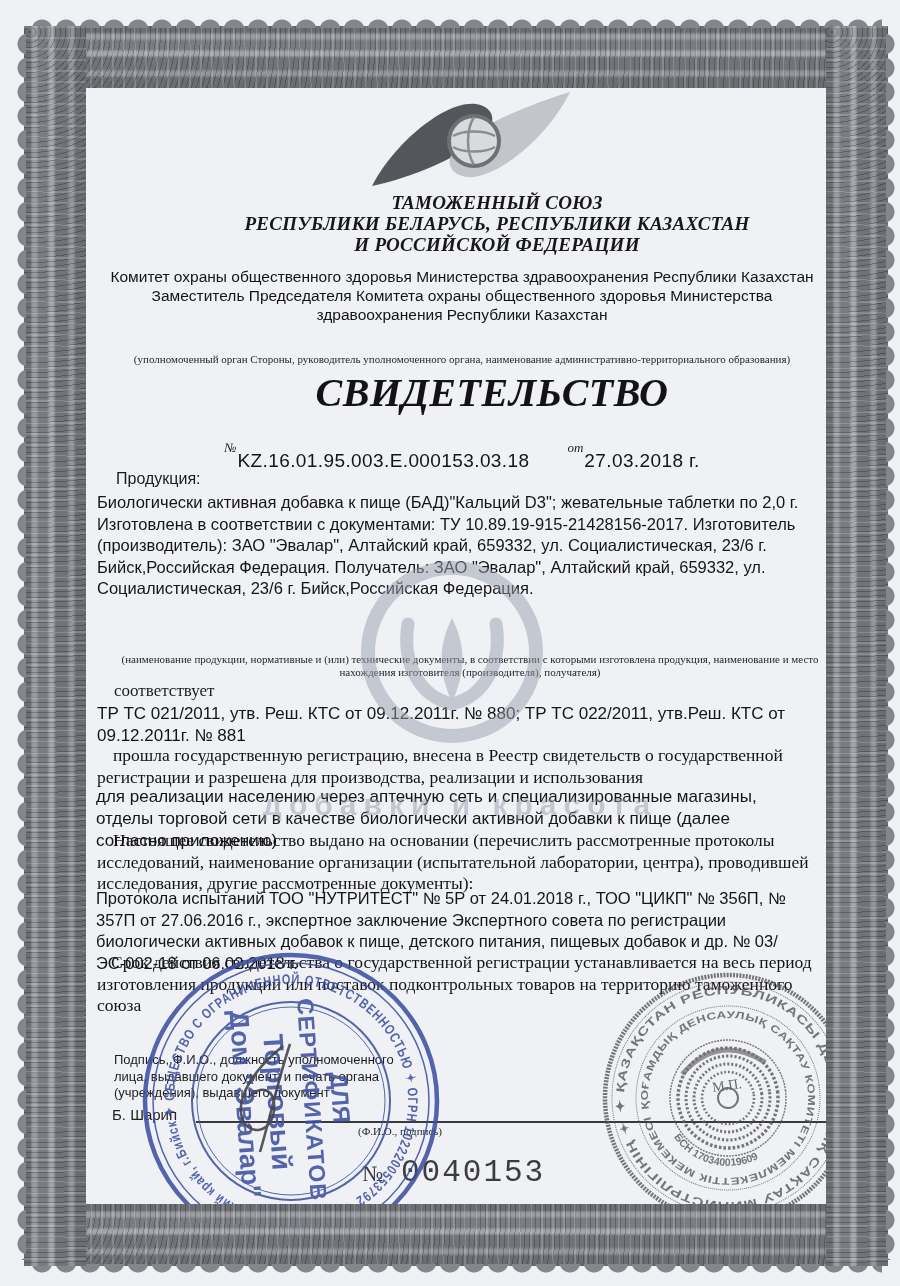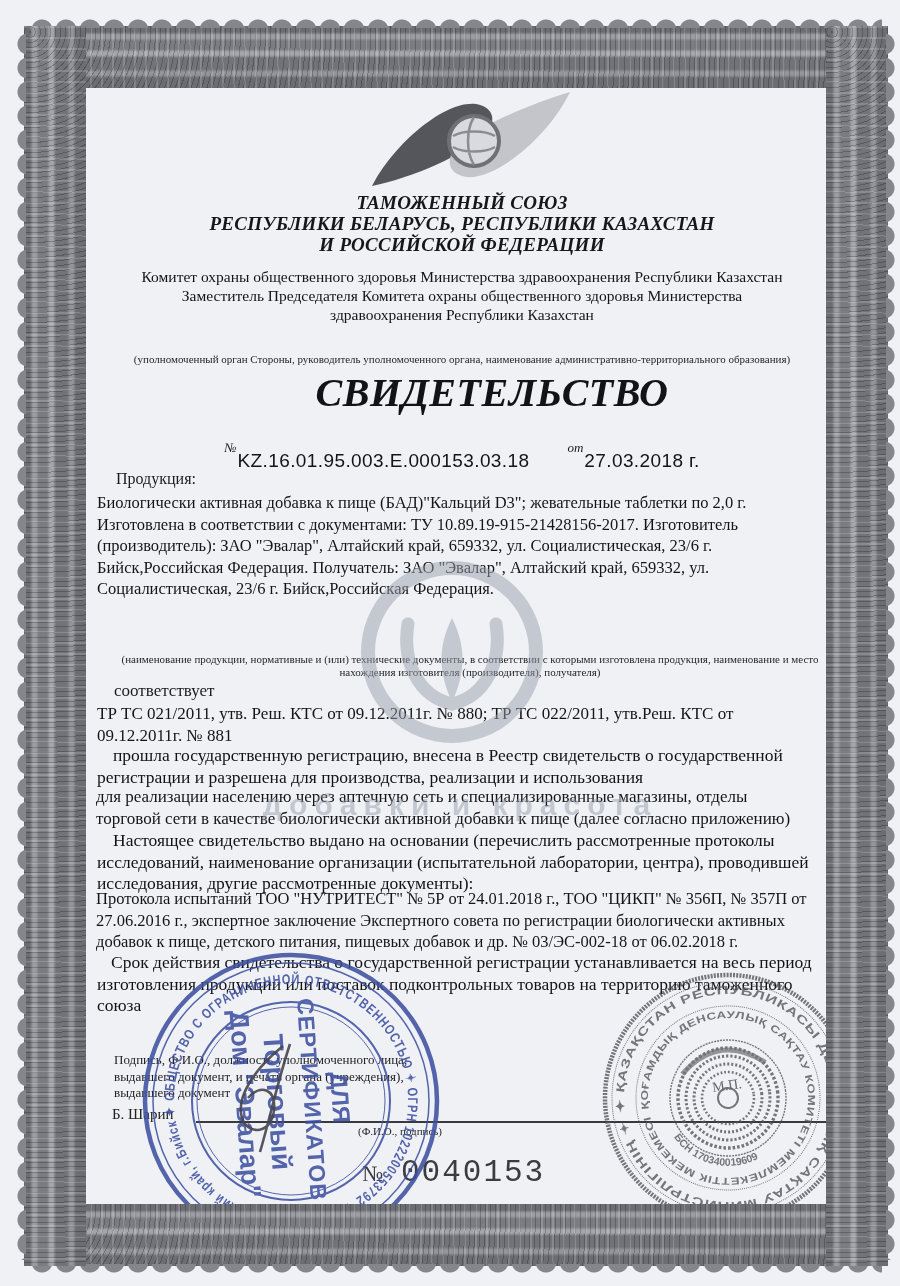--- a/index.html
+++ b/index.html
@@ -28,21 +28,21 @@
   .band.top::before{top:-8px;left:6px;right:6px;height:10px;
     background:radial-gradient(circle at 12px 12px,#84868b 10px,rgba(0,0,0,0) 11px);background-size:24px 12px;background-repeat:repeat-x;}
   .band.bottom::before{bottom:-8px;left:6px;right:6px;height:10px;
     background:radial-gradient(circle at 12px -2px,#84868b 10px,rgba(0,0,0,0) 11px);background-size:24px 12px;background-repeat:repeat-x;}
   .band.left::before{left:-8px;top:6px;bottom:6px;width:10px;
     background:radial-gradient(circle at 12px 12px,#84868b 10px,rgba(0,0,0,0) 11px);background-size:12px 24px;background-repeat:repeat-y;}
   .band.right::before{right:-8px;top:6px;bottom:6px;width:10px;
     background:radial-gradient(circle at -2px 12px,#84868b 10px,rgba(0,0,0,0) 11px);background-size:12px 24px;background-repeat:repeat-y;}
   
   .serif{font-family:"Liberation Serif",serif;}
-  .sans{font-family:Liberation Serif, serif;}
+  .sans{font-family:Liberation Sans, sans-serif;}
   .center{text-align:center;}
   .union{font-weight:bold;font-style:italic;font-size:19px;line-height:21px;letter-spacing:.3px;color:#17171a;}
   .authority{font-size:15.5px;line-height:19px;color:#141416;}
   .smallnote{font-size:11px;line-height:12.5px;color:#26262a;}
   .titleMain{font-weight:bold;font-style:italic;font-size:40px;letter-spacing:.5px;color:#131316;}
   .titleSub{font-weight:bold;font-style:italic;font-size:27px;color:#131316;}
   .numrow{display:flex;justify-content:center;gap:38px;font-size:19px;}
   .numgrp{display:flex;align-items:flex-start;}
   .suplbl{font-family:"Liberation Serif",serif;font-style:italic;font-size:13px;transform:translateY(-4px);margin-right:1px;}
   .numval{font-family:"Liberation Sans",sans-serif;letter-spacing:.4px;color:#141416;margin-top:6px;}
@@ -68,21 +68,21 @@
 
 <div class="abs z10" style="left:0;top:0;width:900px;height:1286px;">
 
   <svg class="abs" style="left:358px;top:84px;" width="225" height="112" viewBox="0 0 225 112">
     <path d="M14,102 C34,62 86,16 118,20 C137,23 139,39 126,52 C108,70 54,94 14,102 Z" fill="#55565b"></path>
     <path d="M212,8 C192,50 140,96 108,93 C89,90 87,74 100,61 C118,43 172,20 212,8 Z" fill="#c3c5ca"></path>
     <circle cx="116" cy="57" r="25" fill="#d8dade" stroke="#6e7074" stroke-width="4"></circle>
     <path d="M95,52 C105,46 127,46 137,52 M95,63 C105,69 127,69 137,63 M116,33 C108,46 108,68 116,81" fill="none" stroke="#8a8c91" stroke-width="2.5"></path>
   </svg>
 
-  <div class="abs center" style="left:86px;top:192px;width:752px;">
+  <div class="abs center" style="left:86px;top:192px;width:752px;padding-left:35px;">
     <div class="union">ТАМОЖЕННЫЙ СОЮЗ</div>
     <div class="union">РЕСПУБЛИКИ БЕЛАРУСЬ, РЕСПУБЛИКИ КАЗАХСТАН</div>
     <div class="union">И РОССИЙСКОЙ ФЕДЕРАЦИИ</div>
   </div>
 
   <div class="abs center sans authority" style="left:100px;top:267px;width:724px;">
     <div>Комитет охраны общественного здоровья Министерства здравоохранения Республики Казахстан</div>
     <div style="max-width:664px;margin:0 auto;">Заместитель Председателя Комитета охраны общественного здоровья Министерства здравоохранения Республики Казахстан</div>
   </div>
 

